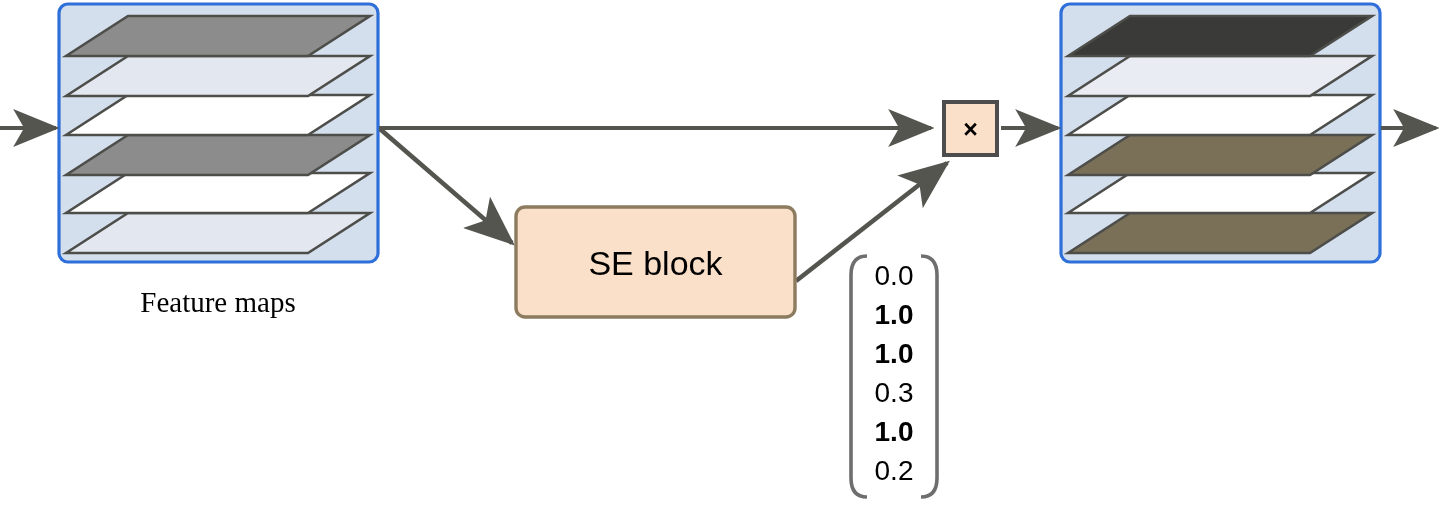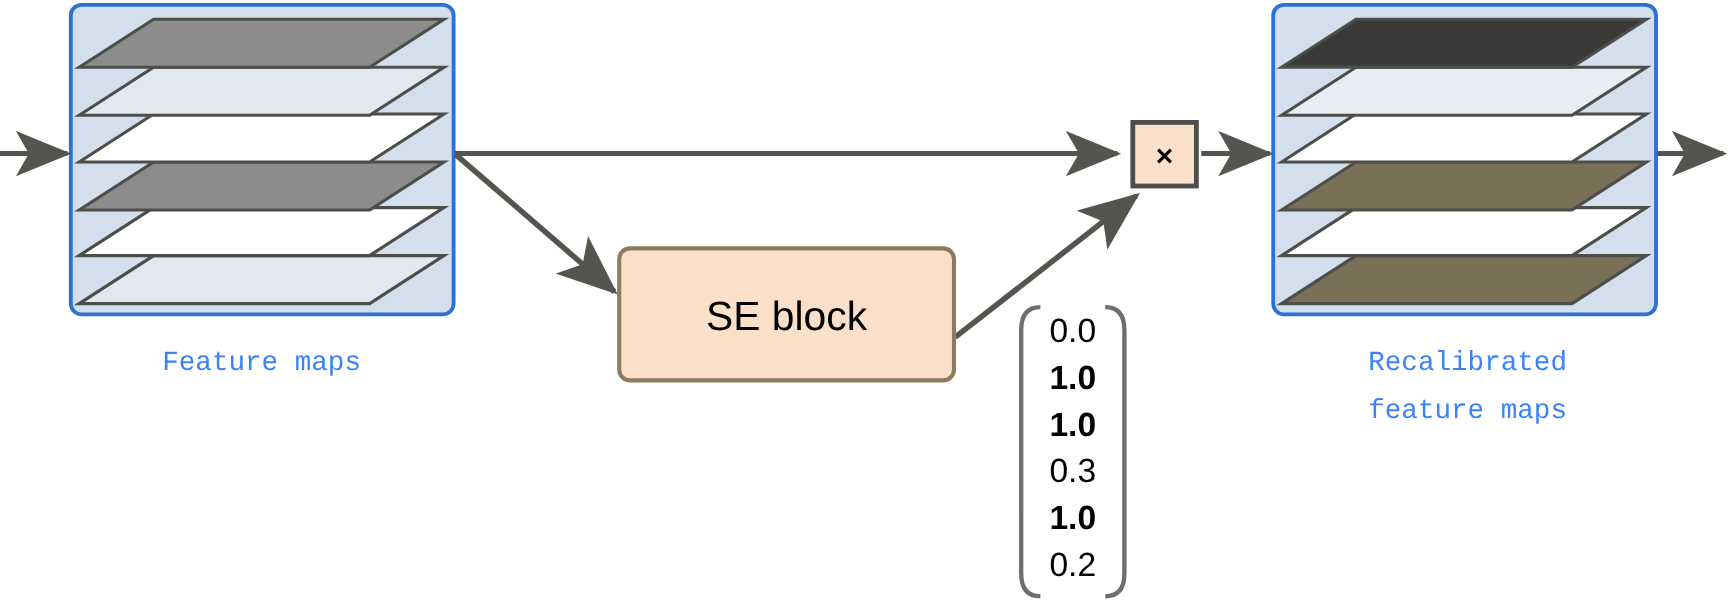--- a/index.html
+++ b/index.html
@@ -21,23 +21,23 @@
   #svg-canvas {
     position: absolute;
     left: 0;
     top: 0;
     width: 1440px;
     height: 513px;
   }
   .stack-label {
     position: absolute;
     text-align: center;
-    color: #3b82f6;
-    font-family: Liberation Mono, monospace;
-    font-size: 23px;
+    color: #000000;
+    font-family: Liberation Serif, serif;
+    font-size: 29px;
     line-height: 40px;
     white-space: pre-line;
     letter-spacing: 0px;
   }
   #label-feature-maps {
     left: 58px;
     top: 282px;
     width: 320px;
   }
   #label-recalibrated {
@@ -127,16 +127,14 @@
       <text class="vec-text bold" x="894" y="324" text-anchor="middle">1.0</text>
       <text class="vec-text bold" x="894" y="363" text-anchor="middle">1.0</text>
       <text class="vec-text" x="894" y="402" text-anchor="middle">0.3</text>
       <text class="vec-text bold" x="894" y="441" text-anchor="middle">1.0</text>
       <text class="vec-text" x="894" y="480" text-anchor="middle">0.2</text>
     </g>
   </svg>
 
   <div class="stack-label" id="label-feature-maps">Feature maps</div>
 
-  <div class="stack-label" id="label-recalibrated">Recalibrated
-feature maps</div>
 
 </div>
 
 </body></html>

